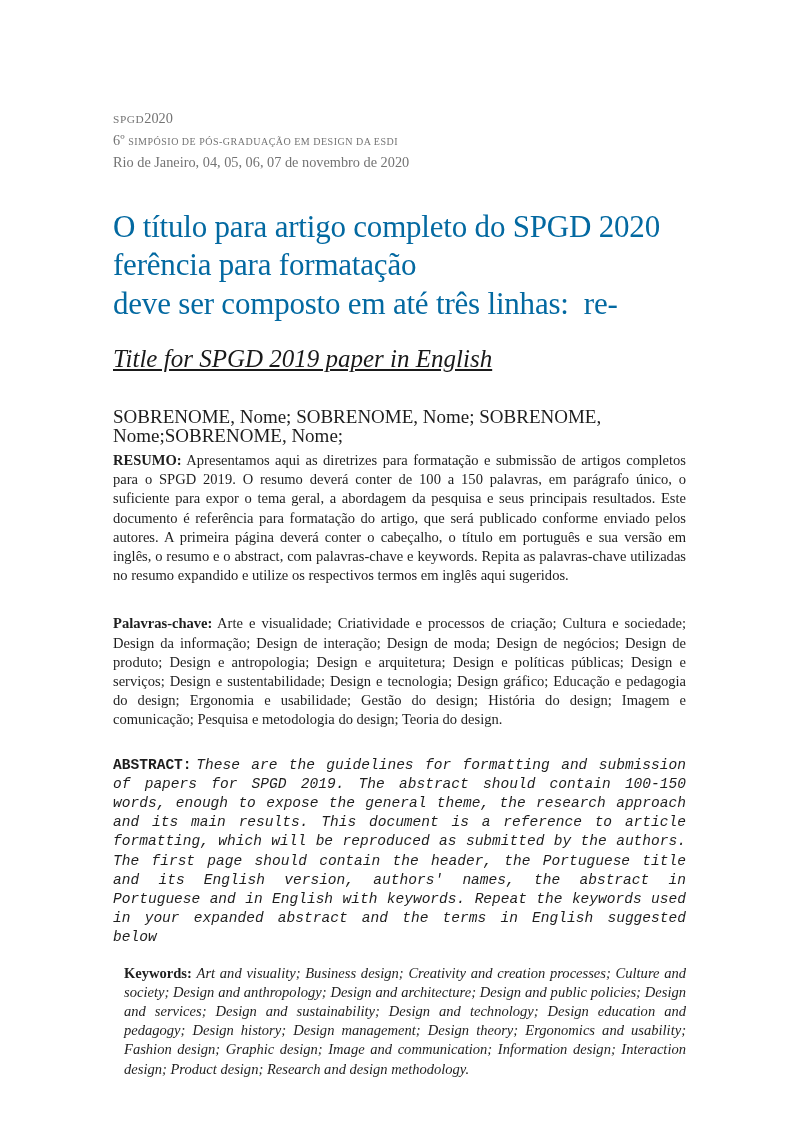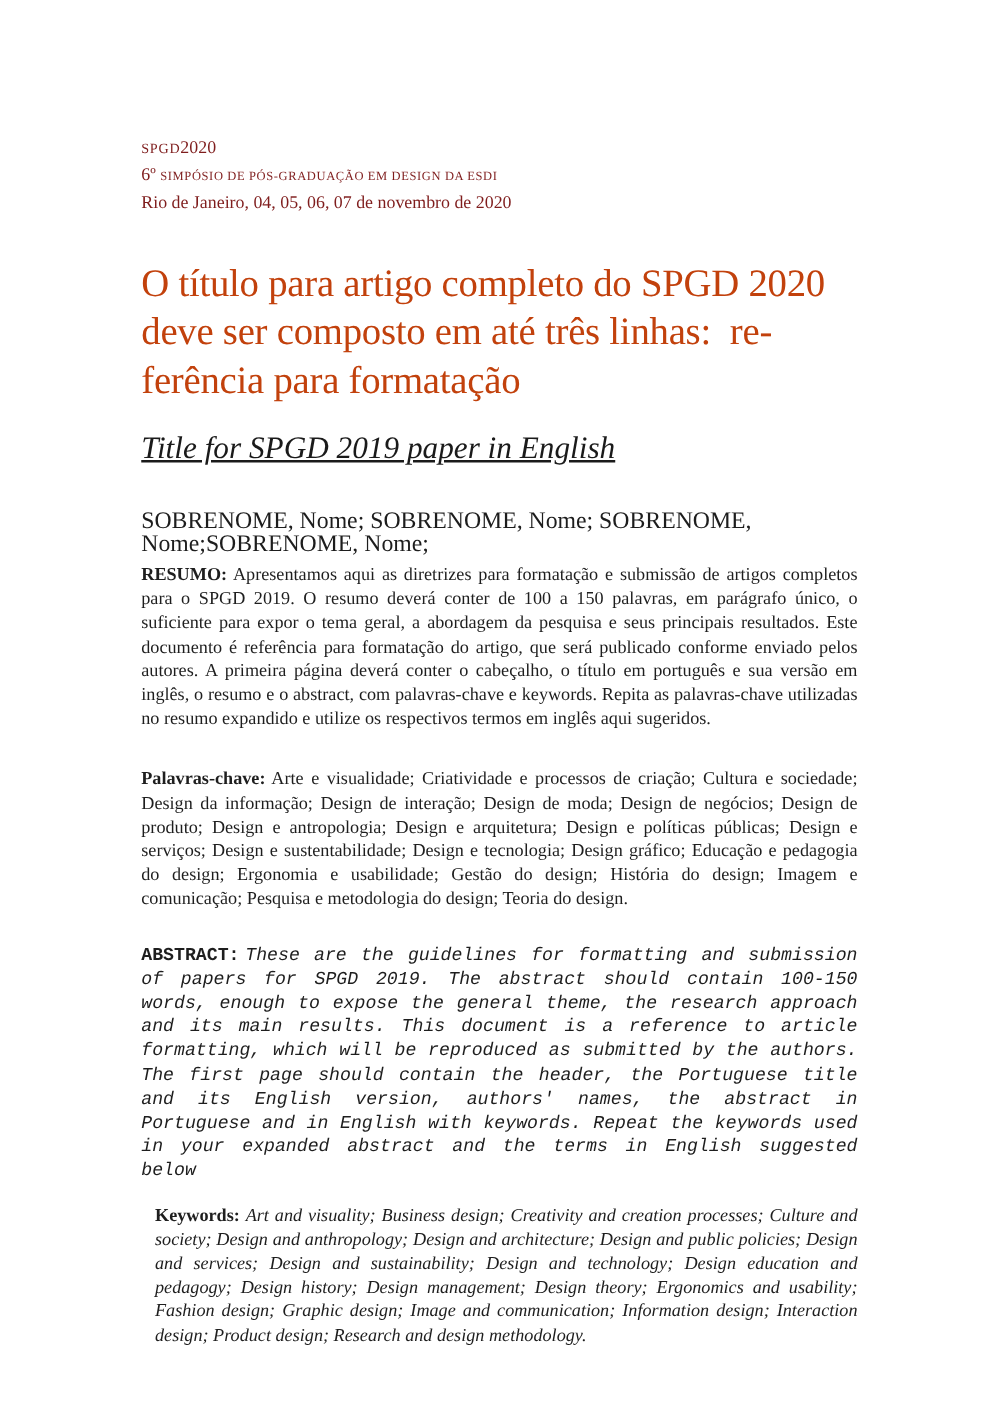--- a/index.html
+++ b/index.html
@@ -19,39 +19,39 @@
   .content {
     position: absolute;
     left: 113px;
     top: 108px;
     width: 573px;
   }
   
   .hline {
     font-size: 14.3px;
     line-height: 20.5px;
-    color: #7f1d1d;
+    color: #737373;
   }
   .sc-acro {
     font-size: 11.3px;
     letter-spacing: 0.6px;
   }
   .sc {
     font-size: 10px;
     letter-spacing: 0.5px;
     font-family: Liberation Serif, serif;
   }
   
   h1.title-pt {
     margin: 35px 0 0 0;
     font-size: 31px;
     line-height: 38.5px;
     font-weight: normal;
     letter-spacing: -0.2px;
-    color: #c2410c;
+    color: #0369a1;
   }
   .title-line {
     display: block;
     white-space: pre-wrap;
   }
   h2.title-en {
     margin: 21px 0 0 0;
     font-size: 25px;
     line-height: 30px;
     font-weight: normal;
@@ -90,22 +90,22 @@
   <div class="content">
 
     <header>
       <div class="hline"><span class="sc-acro">SPGD</span><span>2020</span></div>
       <div class="hline"><span>6º</span> <span class="sc">SIMPÓSIO DE PÓS-GRADUAÇÃO EM DESIGN DA ESDI</span></div>
       <div class="hline">Rio de Janeiro, 04, 05, 06, 07 de novembro de 2020</div>
     </header>
 
     <h1 class="title-pt">
       <span class="title-line">O título para artigo completo do SPGD 2020</span>
+      <span class="title-line">ferência para formatação</span>
       <span class="title-line">deve ser composto em até três linhas:  re-</span>
-      <span class="title-line">ferência para formatação</span>
     </h1>
 
     <h2 class="title-en">Title for SPGD 2019 paper in English</h2>
 
     <div class="authors">SOBRENOME, Nome; SOBRENOME, Nome; SOBRENOME, Nome;SOBRENOME, Nome;</div>
 
     <p class="para resumo"><span class="lbl">RESUMO:</span><span>Apresentamos aqui as diretrizes para formatação e submissão de artigos completos para o SPGD 2019. O resumo deverá conter de 100 a 150 palavras, em parágrafo único, o suficiente para expor o tema geral, a abordagem da pesquisa e seus principais resultados. Este documento é referência para formatação do artigo, que será publicado conforme enviado pelos autores. A primeira página deverá conter o cabeçalho, o título em português e sua versão em inglês, o resumo e o abstract, com palavras-chave e keywords. Repita as palavras-chave utilizadas no resumo expandido e utilize os respectivos termos em inglês aqui sugeridos.</span></p>
 
     <p class="para palavras"><span class="lbl">Palavras-chave:</span><span>Arte e visualidade; Criatividade e processos de criação; Cultura e sociedade; Design da informação; Design de interação; Design de moda; Design de negócios; Design de produto; Design e antropologia; Design e arquitetura; Design e políticas públicas; Design e serviços; Design e sustentabilidade; Design e tecnologia; Design gráfico; Educação e pedagogia do design; Ergonomia e usabilidade; Gestão do design; História do design; Imagem e comunicação; Pesquisa e metodologia do design; Teoria do design.</span></p>
 

